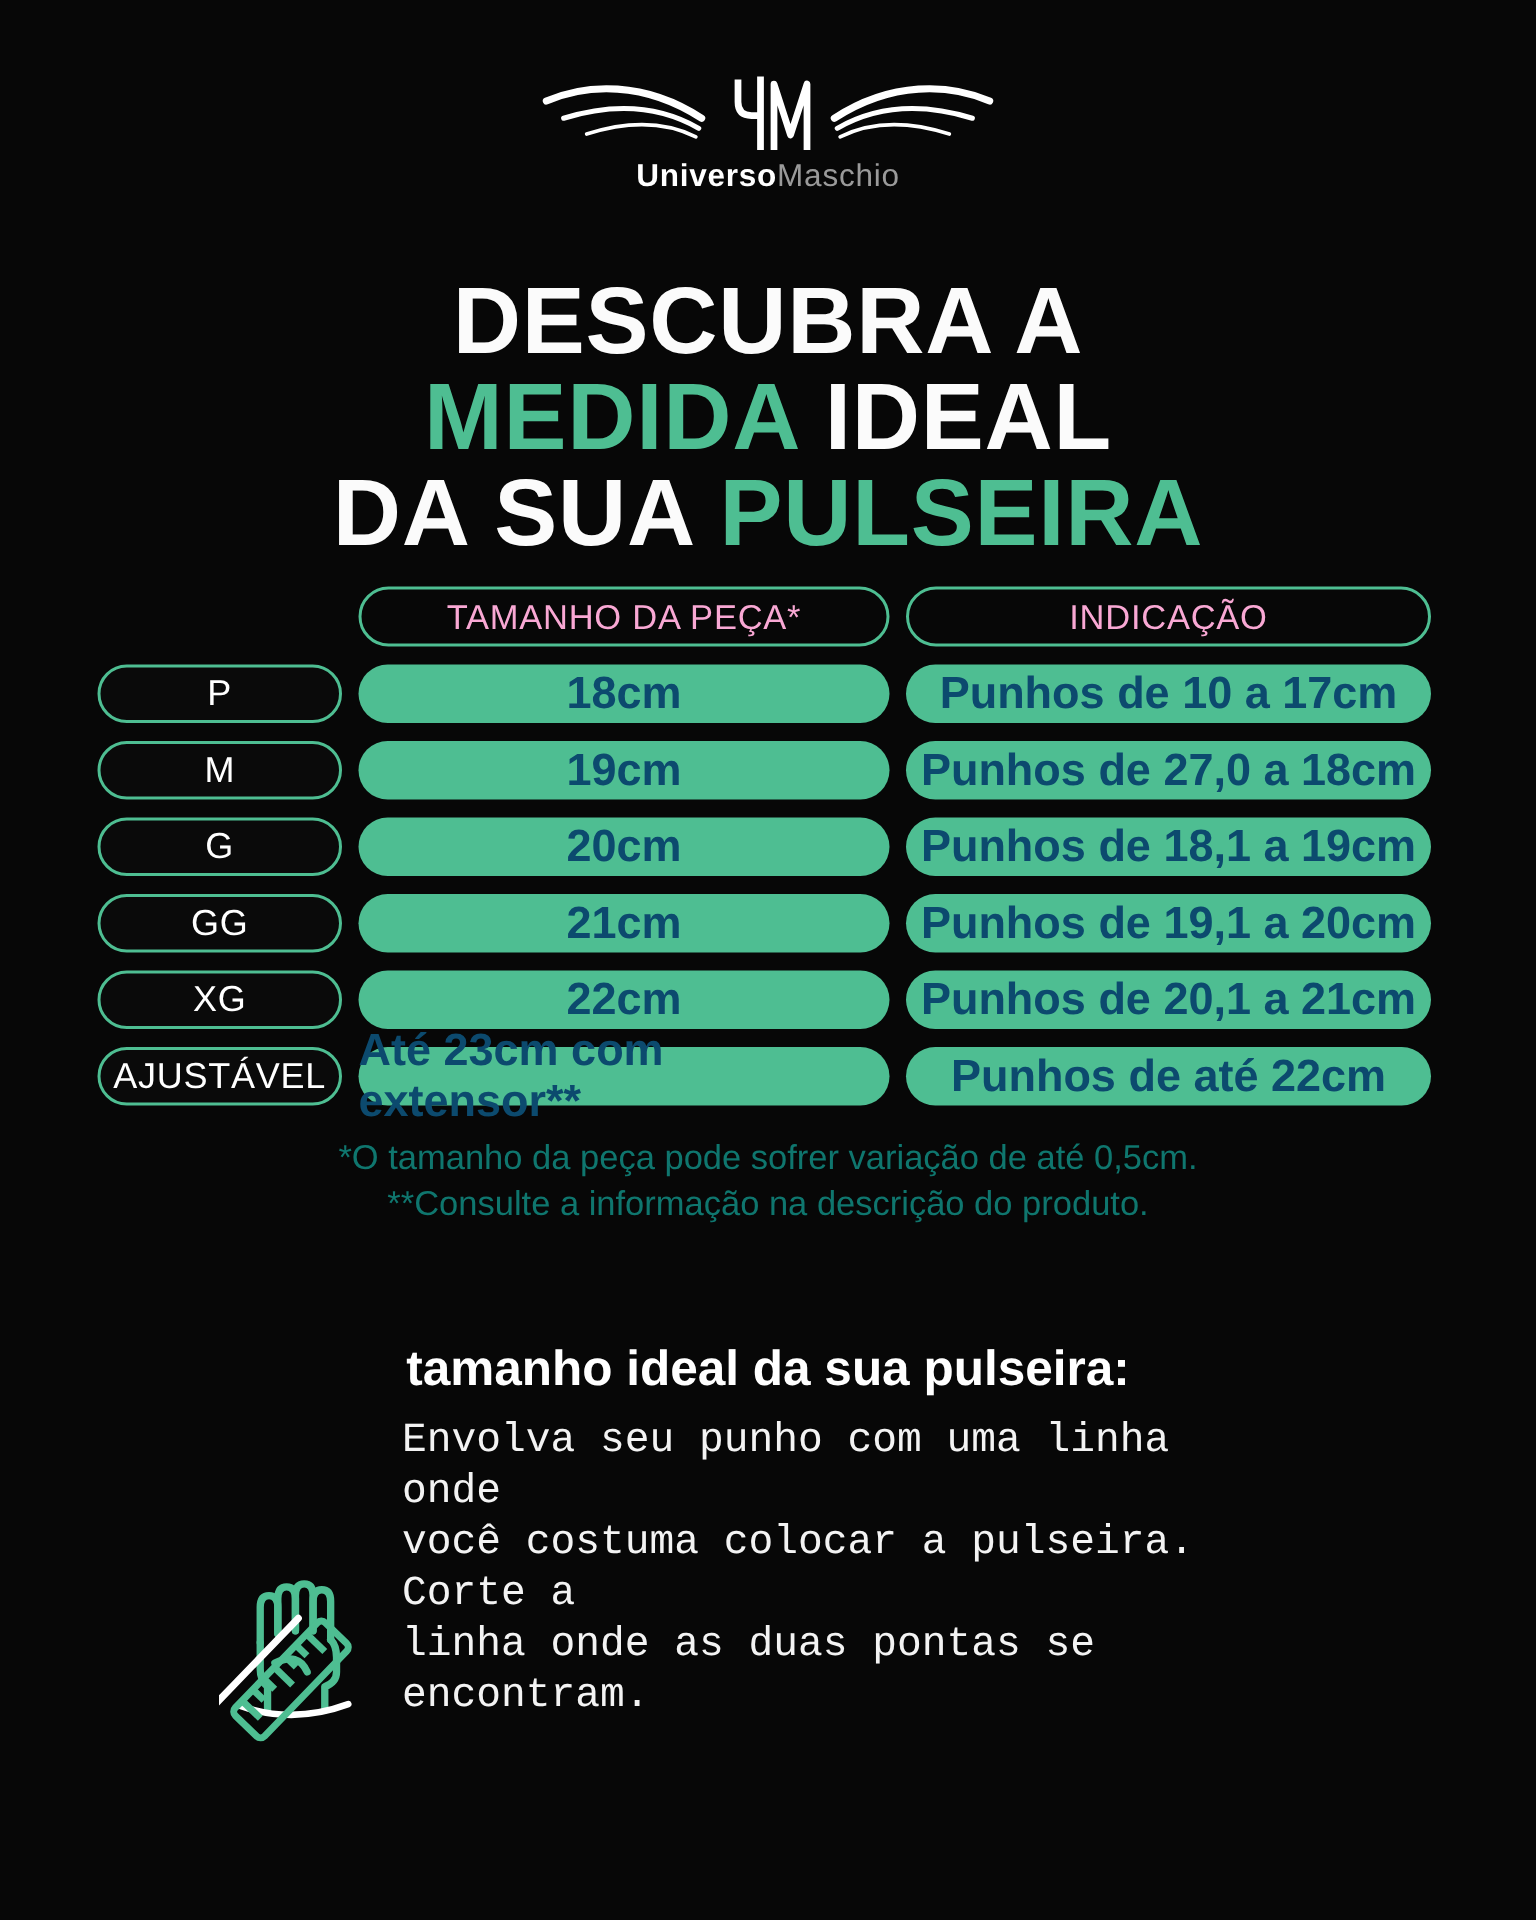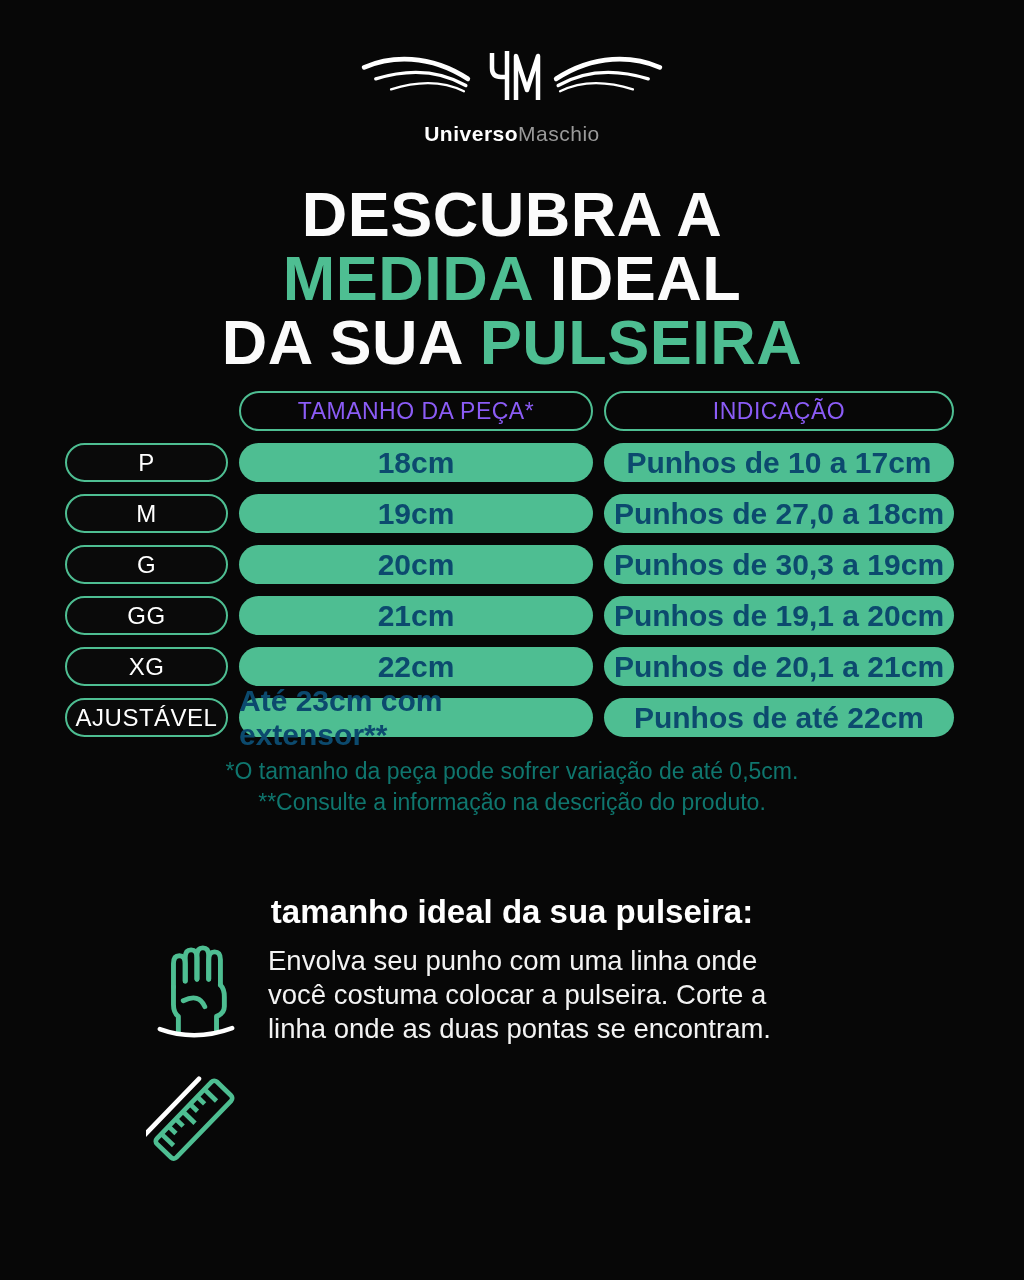--- a/index.html
+++ b/index.html
@@ -7,47 +7,47 @@
     position:relative;width:1024px;height:1280px;overflow:hidden;
     background:#070707;
     font-family:"Liberation Sans", sans-serif;color:#f2f2f2;
   }
   
   .logo{position:absolute;top:44px;left:0;width:100%;text-align:center;}
   .logo-mark{display:flex;justify-content:center;align-items:flex-end;gap:4px;height:62px;}
   .logo-mark svg{display:block;}
   .wing{margin-bottom:8px;}
   .wing.right{transform:scaleX(-1);}
-  .logo-text{margin-top:16px;font-size:21px;letter-spacing:0.5px;}
+  .logo-text{margin-top:0;font-size:21px;letter-spacing:0.5px;}
   .brand-primary{color:#ffffff;font-weight:700;}
   .brand-secondary{color:#9a9a9a;font-weight:400;}
   
   .title{
     position:absolute;top:182px;left:0;width:100%;margin:0;text-align:center;
     font-size:63px;line-height:64px;font-weight:800;color:#fbfbfb;letter-spacing:0.5px;
   }
   .title .g{color:#4EBE92;}
   
   .table{
     position:absolute;top:391px;left:65px;
     display:grid;grid-template-columns:163px 354px 350px;
     grid-template-rows:40px repeat(6,39px);
     column-gap:11px;row-gap:12px;
   }
   .pill{display:flex;align-items:center;justify-content:center;border-radius:21px;box-sizing:border-box;}
-  .pill.header{border:2px solid #4EBE92;background:transparent;color:#8b5cf6;font-size:23px;letter-spacing:0.5px;}
+  .pill.header{border:2px solid #4EBE92;background:transparent;color:#f9a8d4;font-size:23px;letter-spacing:0.5px;}
   .pill.size{border:2px solid #4EBE92;background:#0a0a0a;color:#ffffff;font-size:24px;letter-spacing:0.5px;}
   .pill.fill{background:#4EBE92;color:#0c4a6e;font-size:30px;font-weight:bold;}
   
   .footnotes{position:absolute;top:756px;left:0;width:100%;text-align:center;
     font-size:23px;line-height:31px;color:#0f766e;}
   
   .tips-heading{position:absolute;top:853px;left:0;width:100%;margin:0;text-align:center;
     font-size:33px;line-height:39px;font-weight:700;color:#ffffff;}
-  .tip{position:absolute;display:flex;align-items:flex-start;}
+  .tip{position:absolute;display:flex;align-items:flex-end;font-family:Liberation Mono, monospace;}
   .tip-1{top:938px;left:150px;gap:28px;}
   .tip-2{top:1060px;left:146px;gap:30px;}
   .tip p{margin:0;width:575px;font-size:27.5px;line-height:34px;color:#f3f3f3;white-space:pre-line;}
   .tip-1 p{margin-top:6px;}
   .tip-2 p{margin-top:17px;}
 </style>
 </head>
 <body>
 
 <div class="canvas">
@@ -89,21 +89,21 @@
     <div class="pill size">P</div>
     <div class="pill fill">18cm</div>
     <div class="pill fill">Punhos de 10 a 17cm</div>
 
     <div class="pill size">M</div>
     <div class="pill fill">19cm</div>
     <div class="pill fill">Punhos de 27,0 a 18cm</div>
 
     <div class="pill size">G</div>
     <div class="pill fill">20cm</div>
-    <div class="pill fill">Punhos de 30,3 a 19cm</div>
+    <div class="pill fill">Punhos de 18,1 a 19cm</div>
 
     <div class="pill size">GG</div>
     <div class="pill fill">21cm</div>
     <div class="pill fill">Punhos de 19,1 a 20cm</div>
 
     <div class="pill size">XG</div>
     <div class="pill fill">22cm</div>
     <div class="pill fill">Punhos de 20,1 a 21cm</div>
 
     <div class="pill size">AJUSTÁVEL</div>

